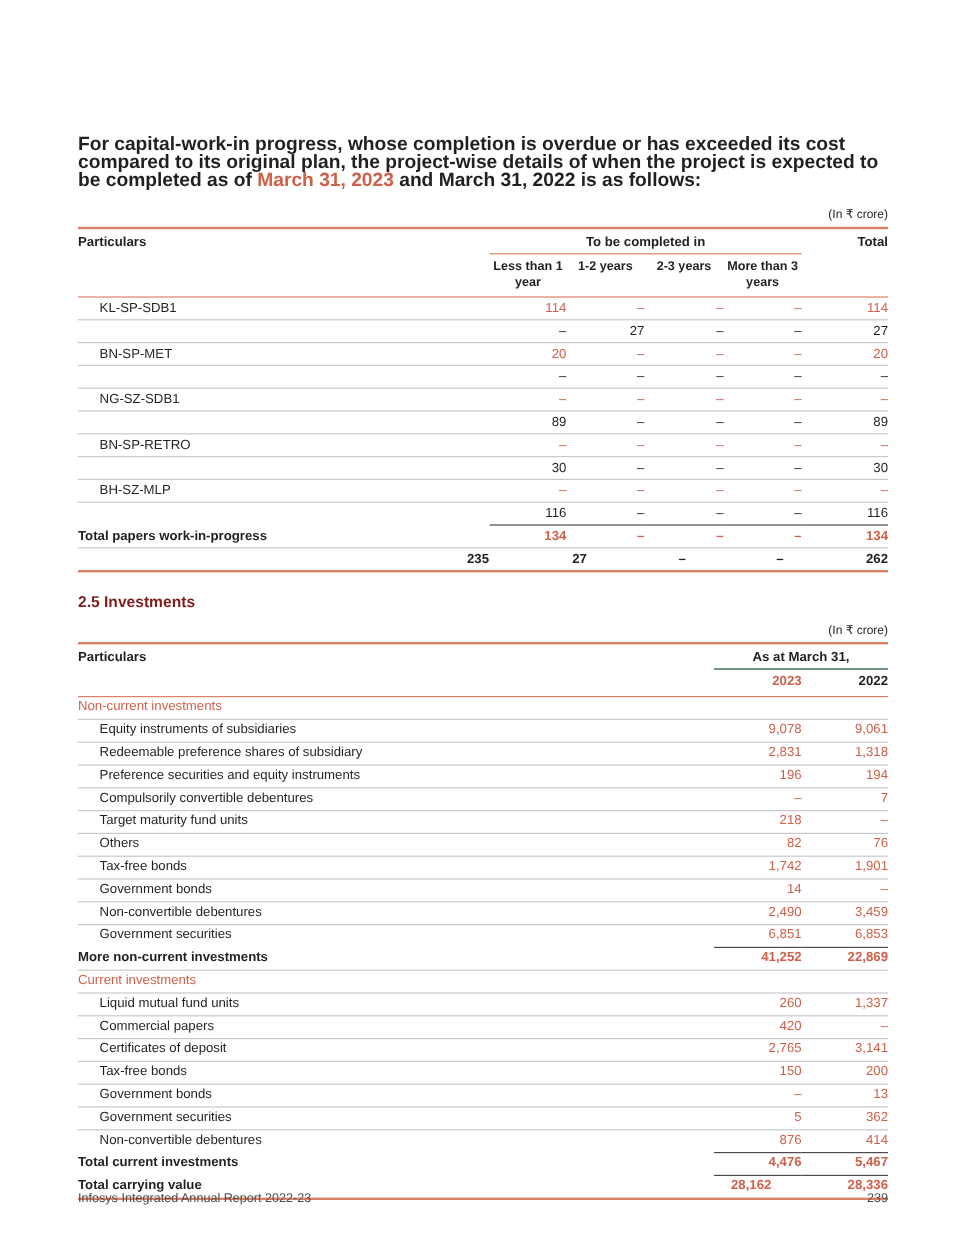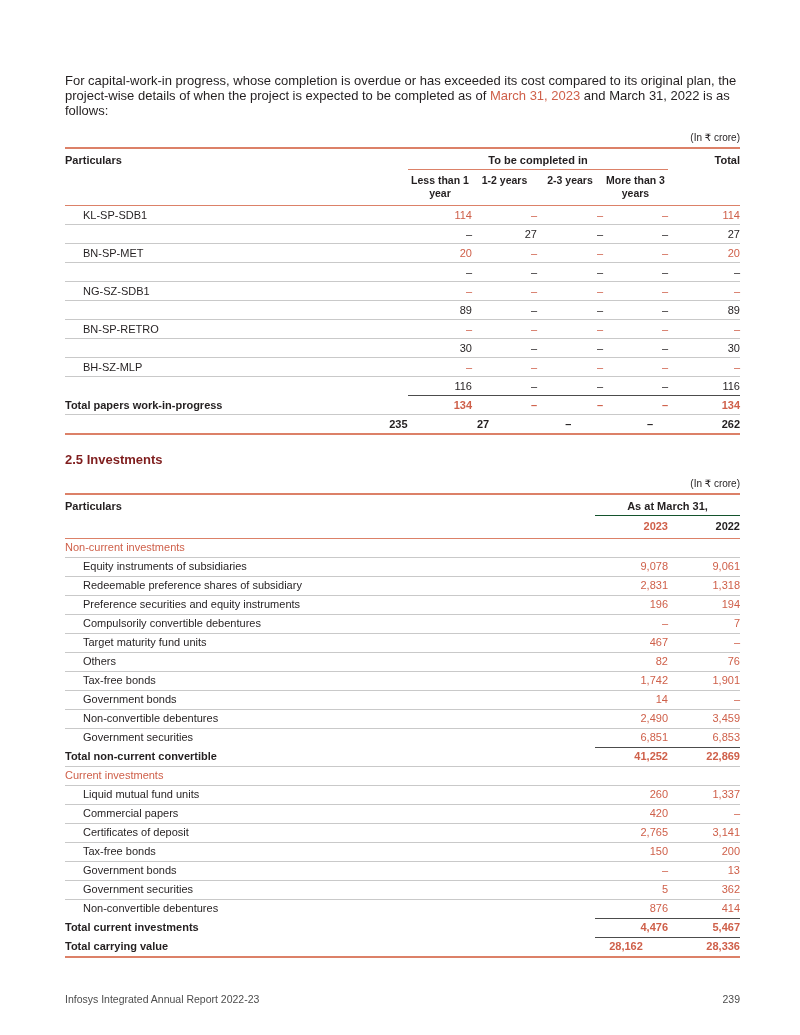--- a/index.html
+++ b/index.html
@@ -2,21 +2,21 @@
 <html><head>
 <meta charset="utf-8">
 <style>
   html,body{margin:0;padding:0;background:#ffffff;}
   body{
     width:800px;height:1035px;position:relative;
     font-family:"Liberation Sans","DejaVu Sans",sans-serif;
     color:#231f20;-webkit-font-smoothing:antialiased;
   }
   .content{position:absolute;left:65px;top:0;width:675px;}
-  .intro{margin-top:73px;font-size:13px;line-height:15px;color:#231f20;}
+  .intro{margin-top:113px;font-size:16px;line-height:15px;color:#231f20;font-weight:bold;}
   .red{color:#cf604a;}
   .unit{font-size:10px;text-align:right;color:#231f20;}
   .unit.u1{margin-top:14px;margin-bottom:4px;}
   .unit.u2{margin-top:6px;margin-bottom:4px;}
 
   
   .tbl{border-top:2px solid #dc8168;border-bottom:2px solid #dc8168;font-size:11px;}
   .row{display:flex;border-bottom:1px solid #c9c9c9;}
   .row:last-child{border-bottom:none;gap:32px;}
   .row>div{padding:2px 0;line-height:14px;}
@@ -227,21 +227,21 @@
       <div class="y1 num">196</div>
       <div class="y2 num">194</div>
     </div>
     <div class="row redv">
       <div class="c-name ind">Compulsorily convertible debentures</div>
       <div class="y1 num">–</div>
       <div class="y2 num">7</div>
     </div>
     <div class="row redv">
       <div class="c-name ind">Target maturity fund units</div>
-      <div class="y1 num">467</div>
+      <div class="y1 num">218</div>
       <div class="y2 num">–</div>
     </div>
     <div class="row redv">
       <div class="c-name ind">Others</div>
       <div class="y1 num">82</div>
       <div class="y2 num">76</div>
     </div>
     <div class="row redv">
       <div class="c-name ind">Tax-free bonds</div>
       <div class="y1 num">1,742</div>
@@ -256,21 +256,21 @@
       <div class="c-name ind">Non-convertible debentures</div>
       <div class="y1 num">2,490</div>
       <div class="y2 num">3,459</div>
     </div>
     <div class="row redv numline">
       <div class="c-name ind">Government securities</div>
       <div class="y1 num">6,851</div>
       <div class="y2 num">6,853</div>
     </div>
     <div class="row redv bold">
-      <div class="c-name">Total non-current convertible</div>
+      <div class="c-name">More non-current investments</div>
       <div class="y1 num">41,252</div>
       <div class="y2 num">22,869</div>
     </div>
     <div class="row secred">
       <div class="c-name">Current investments</div>
       <div class="y1 num"></div>
         <div class="y2 num"></div>
     </div>
     <div class="row redv">
       <div class="c-name ind">Liquid mutual fund units</div>

